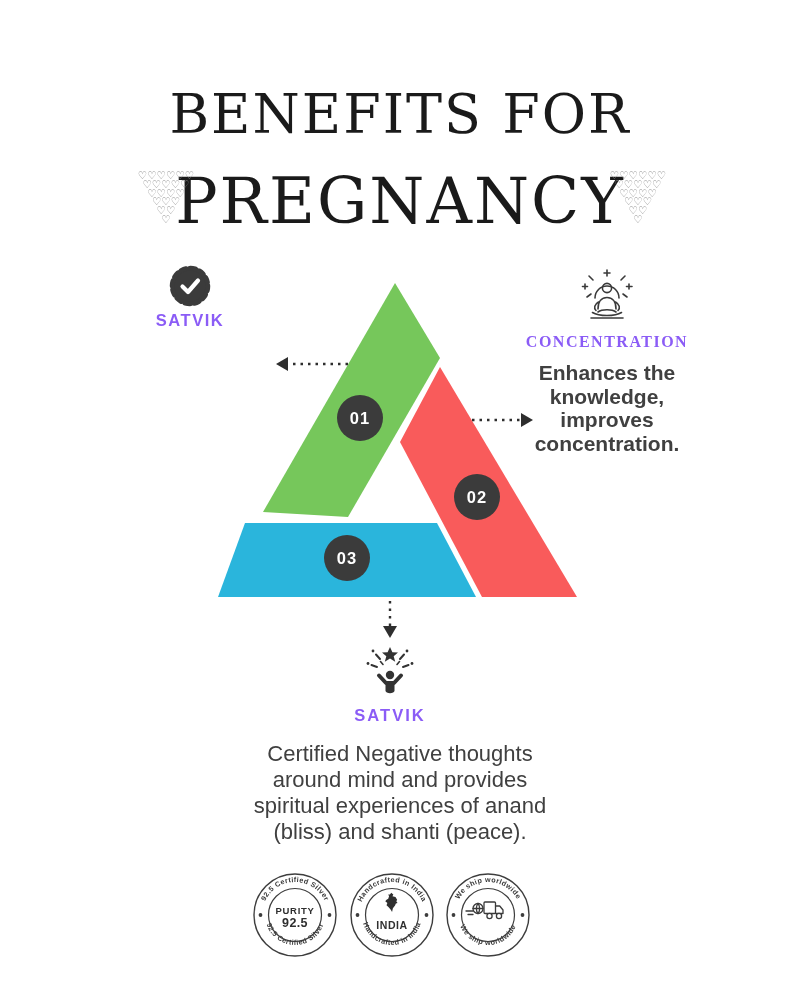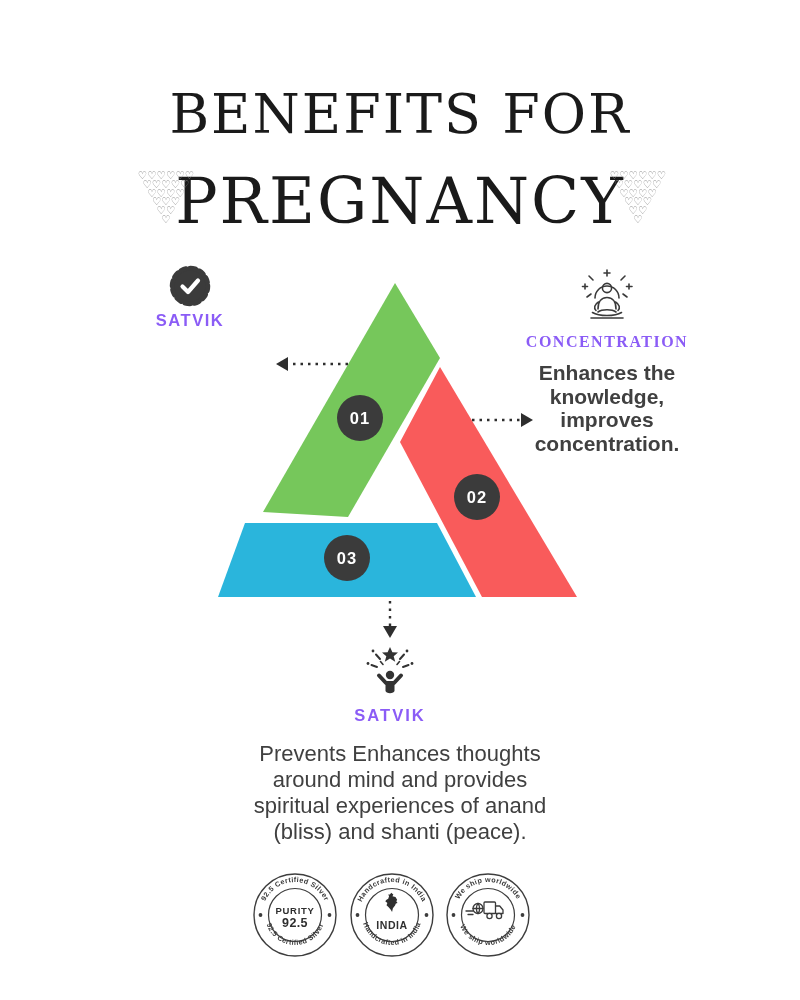--- a/index.html
+++ b/index.html
@@ -129,21 +129,21 @@
       <circle cx="38" cy="31" r="4.2"></circle>
       <path d="M33.5,37 h9 v9.5 c0,3.5 -9,3.5 -9,0 z"></path>
     </g>
     <g fill="none" stroke="#333333" stroke-linecap="round">
       <path d="M28,15 L24,10.5 M48,15 L52,10.5 M25,23 L19.5,21 M51,23 L56.5,21" stroke-width="2"></path>
       <path d="M31,20.5 L28.5,17.5 M45,20.5 L47.5,17.5" stroke-width="1.6"></path>
       <path d="M34,39 L27,31.5 M42,39 L49,31.5" stroke-width="4"></path>
     </g>
   </svg>
   <div class="abs section-label" style="left:320px; top:707px; width:140px; letter-spacing:2px;">SATVIK</div>
-  <div class="abs para para-bottom" style="left:180px; top:741px; width:440px;">Prevents Enhances thoughts
+  <div class="abs para para-bottom" style="left:180px; top:741px; width:440px;">Certified Negative thoughts
 around mind and provides
 spiritual experiences of anand
 (bliss) and shanti (peace).</div>
 
   <svg class="abs" style="left:251px; top:871px;" width="88" height="88" viewBox="0 0 88 88">
     <circle cx="44" cy="44" r="41" fill="#ffffff" stroke="#3d3d3d" stroke-width="1.4"></circle>
     <circle cx="44" cy="44" r="26.5" fill="none" stroke="#3d3d3d" stroke-width="1.2"></circle>
     <circle cx="9.5" cy="44" r="1.9" fill="#3d3d3d"></circle>
     <circle cx="78.5" cy="44" r="1.9" fill="#3d3d3d"></circle>
     <path id="b1top" d="M11,44 A33,33 0 0 1 77,44" fill="none"></path>

